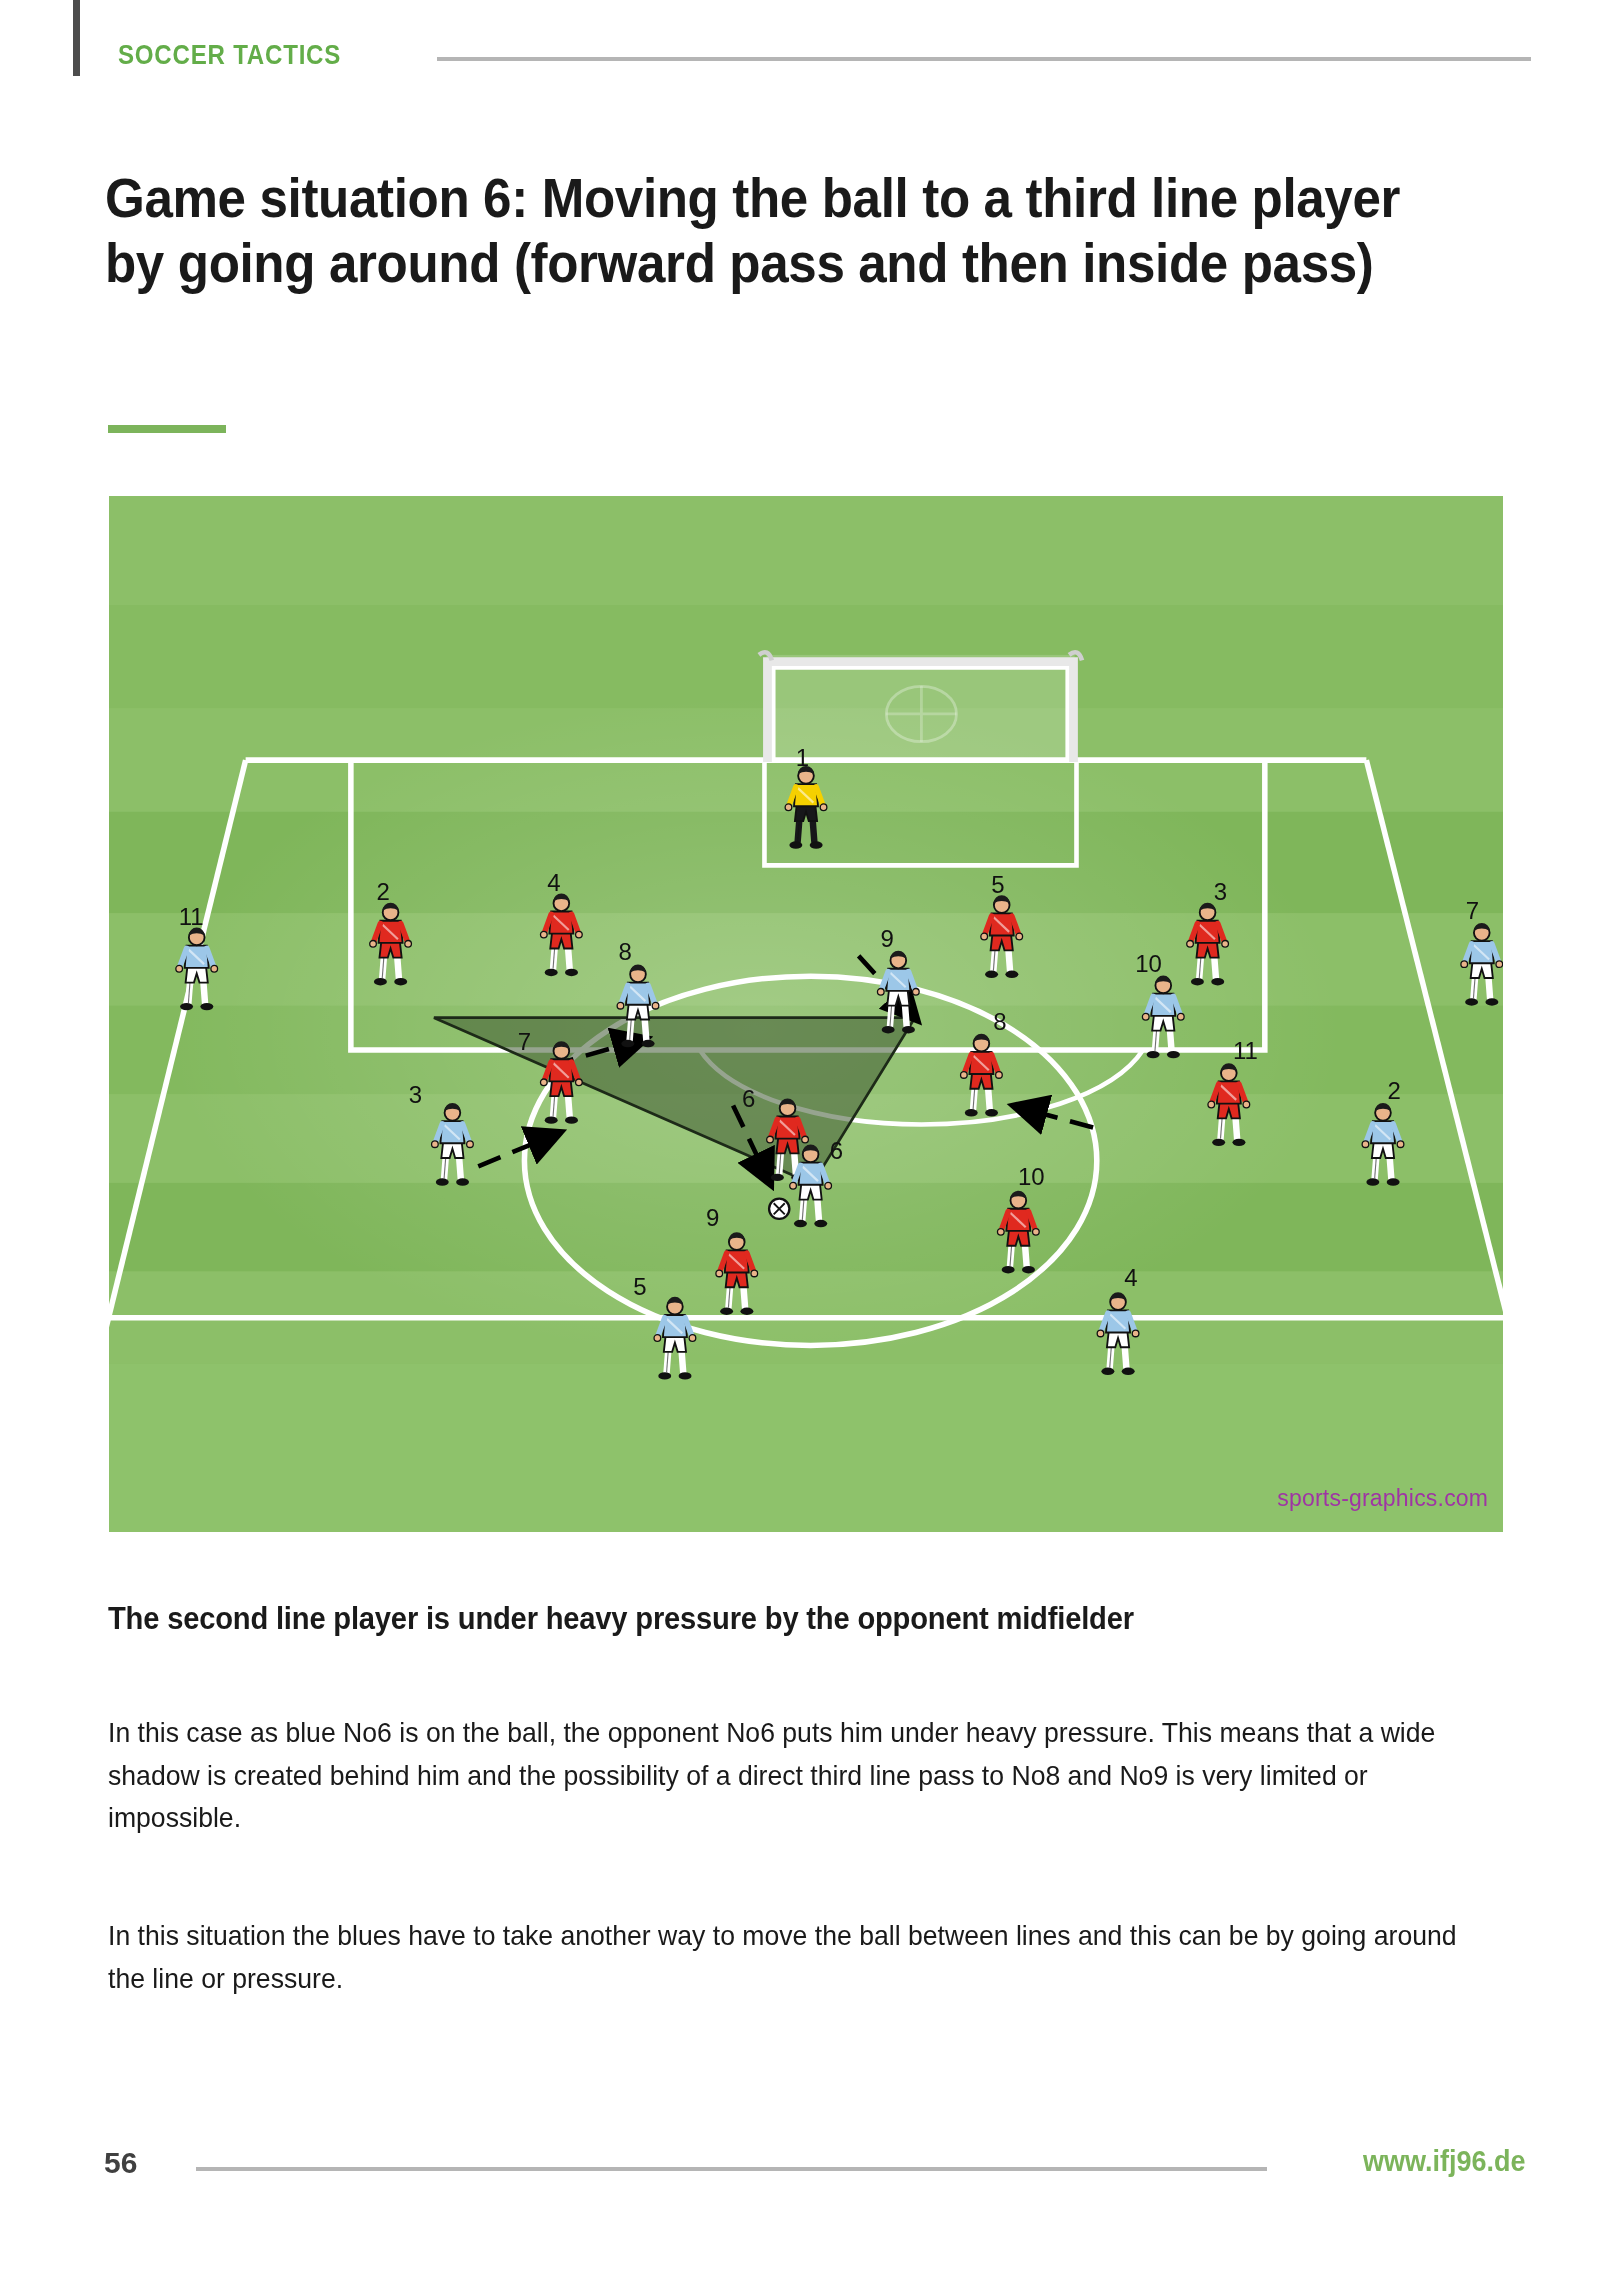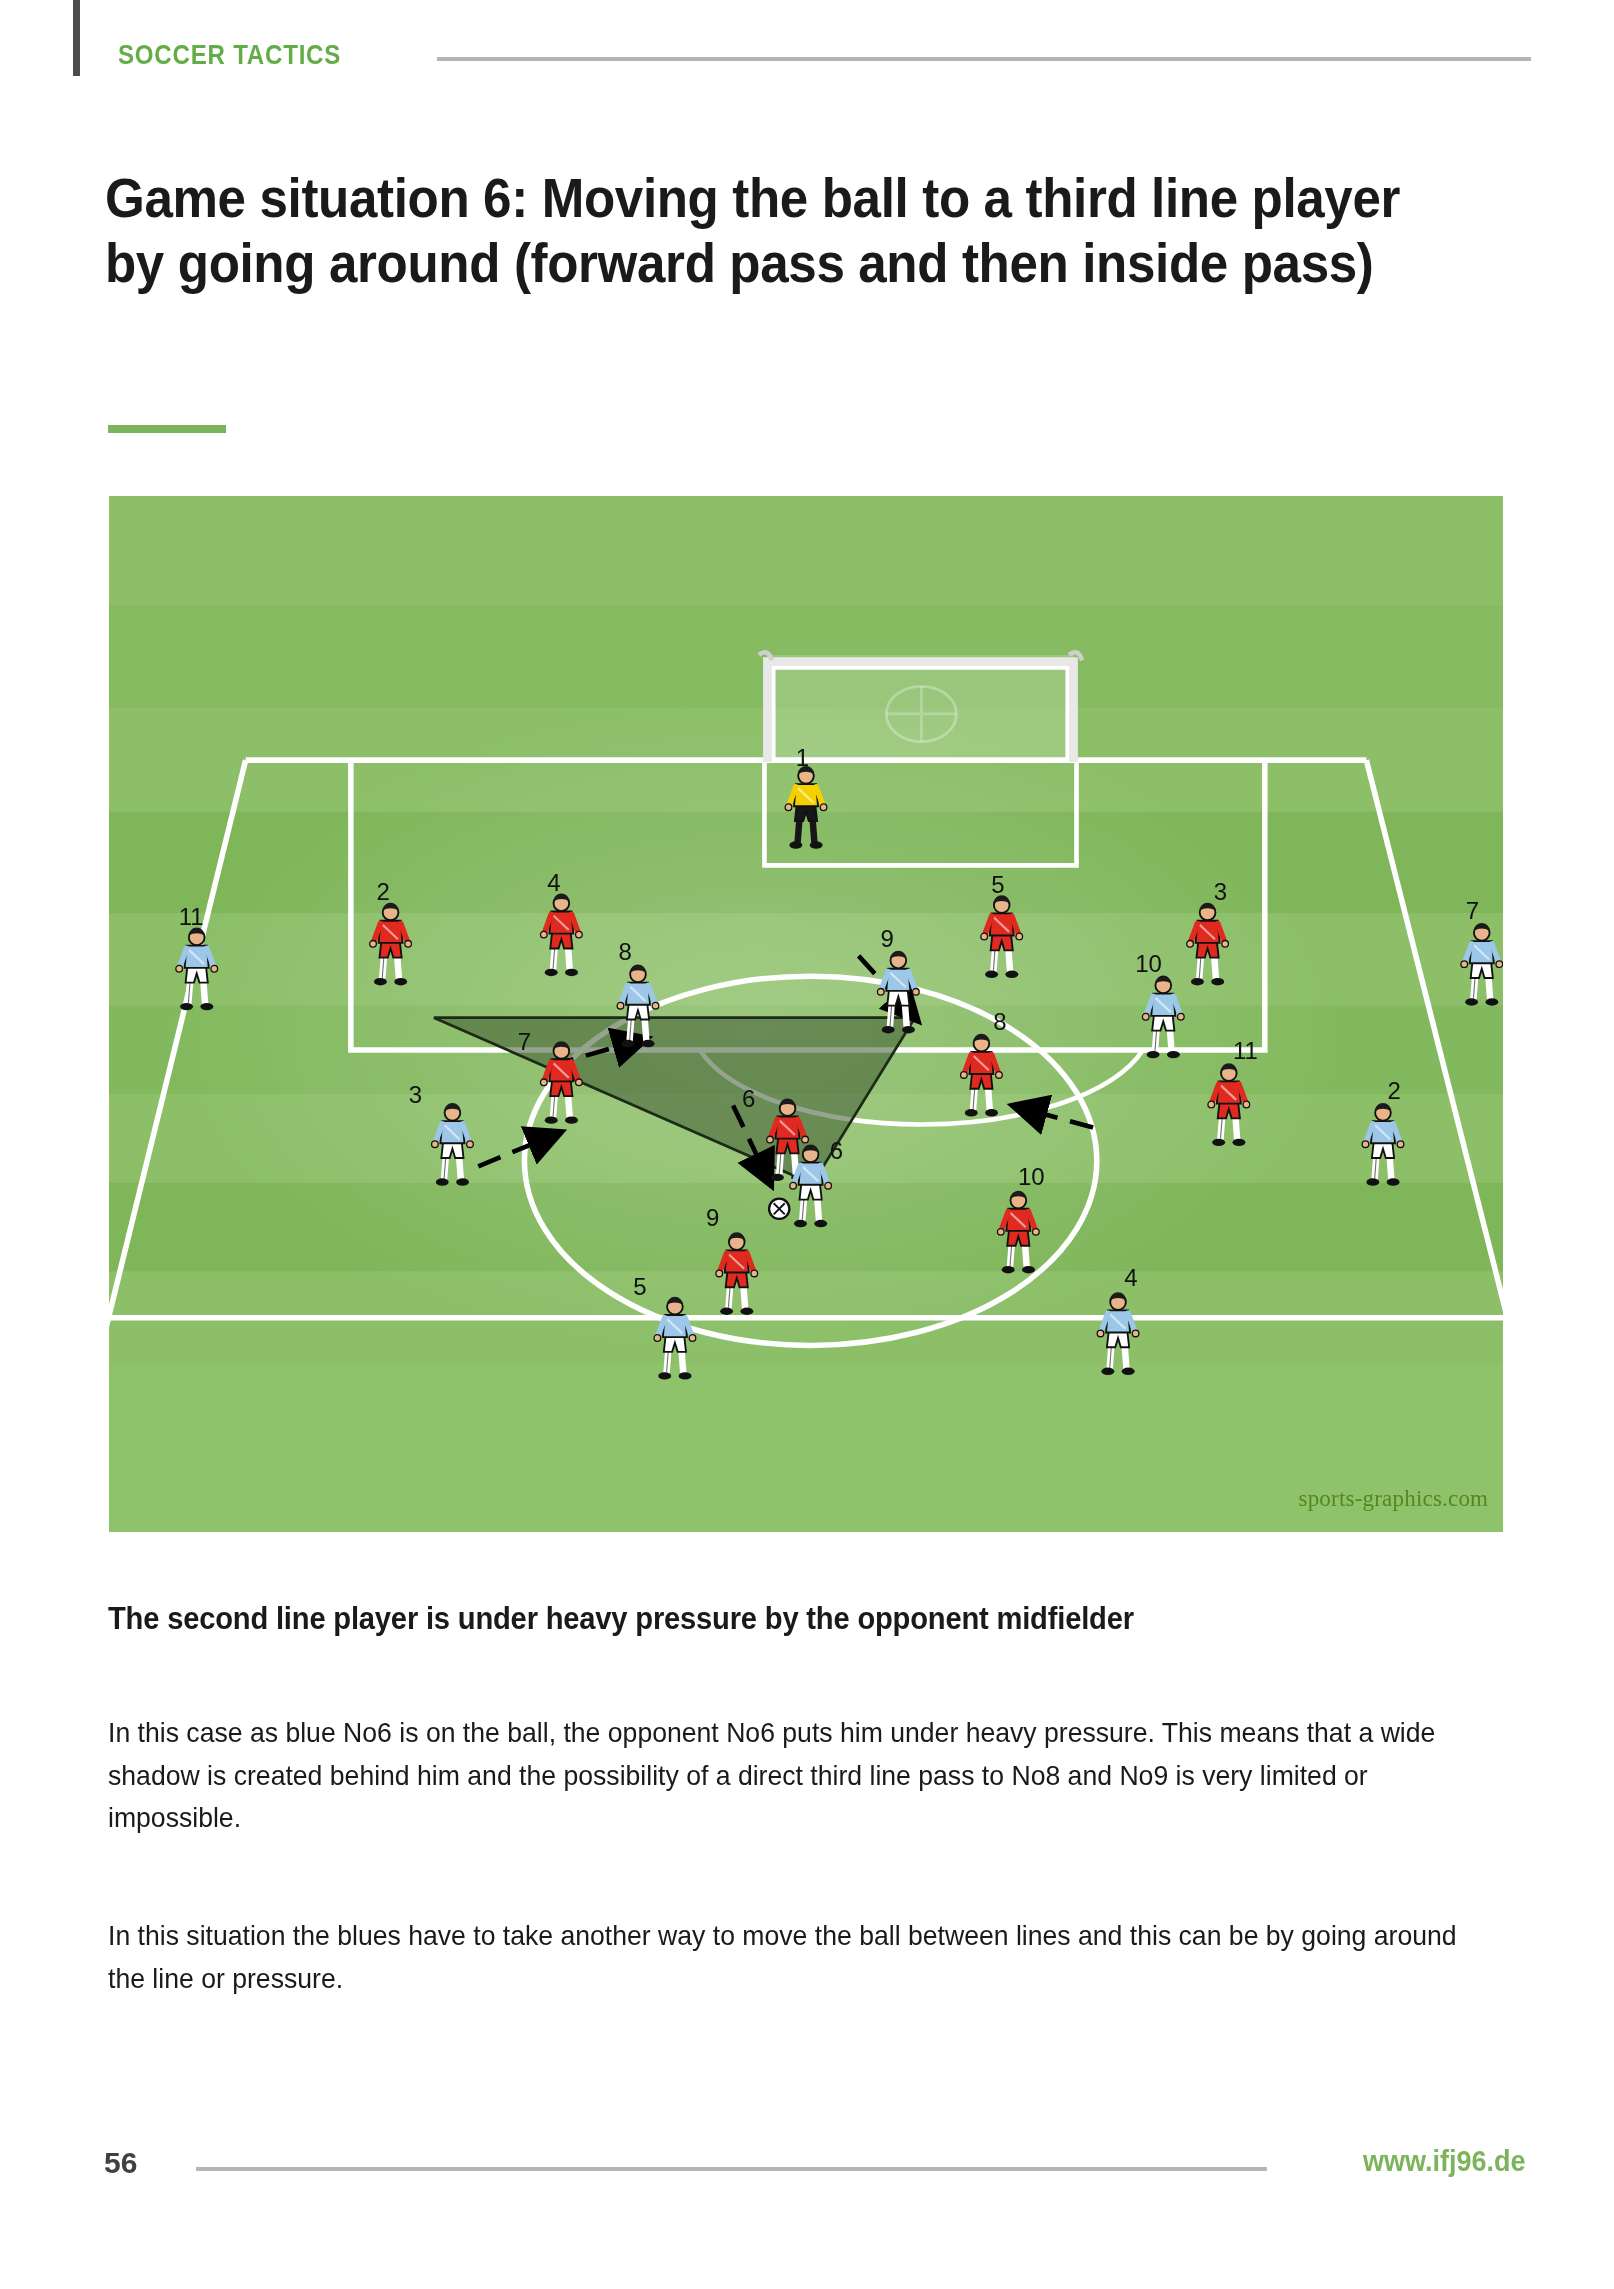--- a/index.html
+++ b/index.html
@@ -85,23 +85,23 @@
     width: 1394px;
     height: 1036px;
     overflow: hidden;
   }
   .field-svg { display: block; width: 1394px; height: 1036px; }
   .watermark {
     position: absolute;
     right: 14.8px;
     bottom: 20px;
     font-size: 23px;
-    color: #4d7c0f;
+    color: #a21caf;
     opacity: 0.85;
-    font-family: Liberation Serif, serif;
+    font-family: Liberation Sans, sans-serif;
     letter-spacing: 0.2px;
   }
 
   
   .caption {
     position: absolute;
     left: 108px;
     top: 1601px;
     width: 1421px;
     font-size: 31px;

